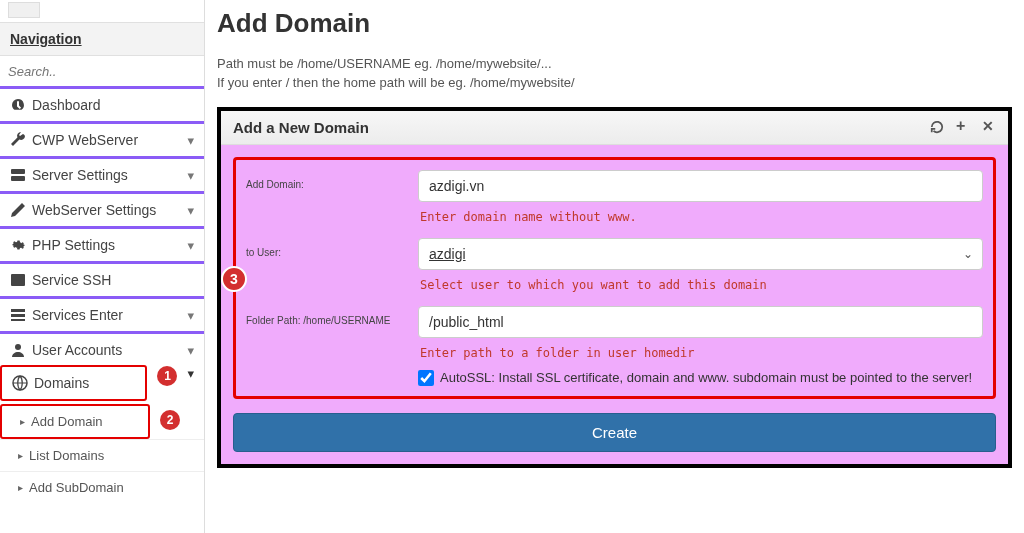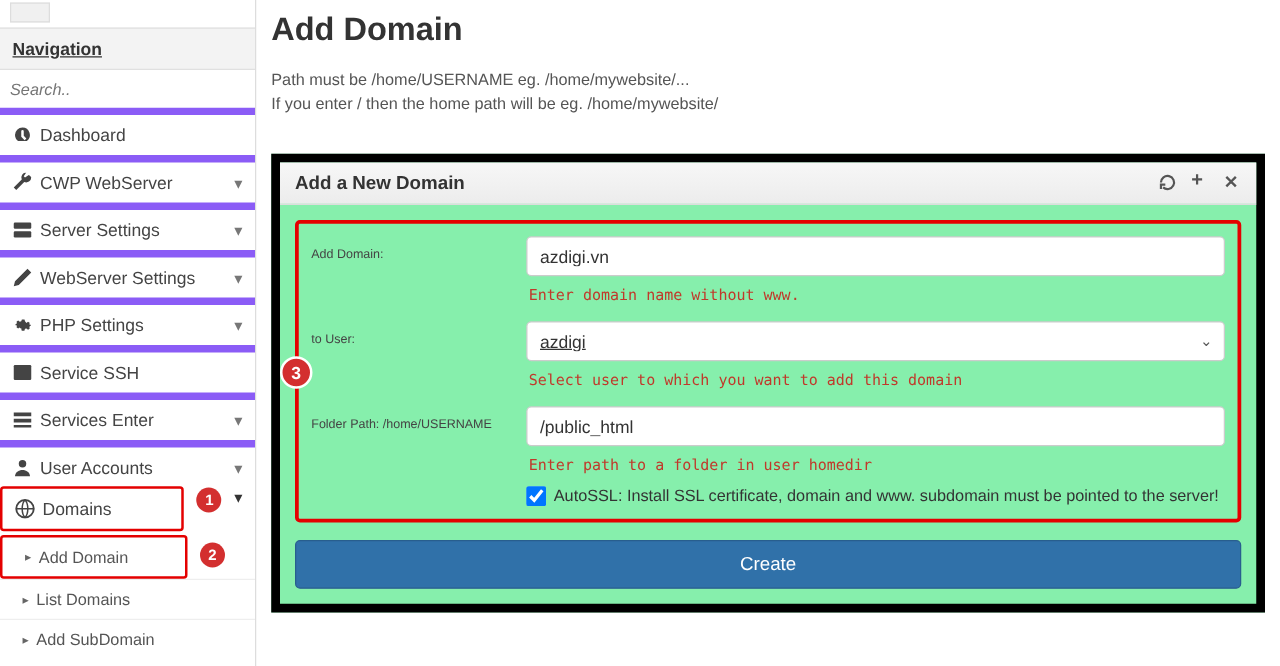--- a/index.html
+++ b/index.html
@@ -2,35 +2,35 @@
 <html><head>
 <meta charset="utf-8">
 <style>
   * { box-sizing: border-box; margin: 0; padding: 0; }
   body { font-family: -apple-system, "Helvetica Neue", Arial, sans-serif; font-size: 13px; color: #333; background: #fff; width: 1024px; }
   .layout { display: flex; height: 533px; }
   .sidebar { width: 205px; background: #fff; border-right: 1px solid #ddd; overflow: hidden; }
   .sidebar .small-toggle { width: 32px; height: 16px; background: #f0f0f0; border: 1px solid #ddd; margin: 2px 0 4px 8px; }
   .nav-title { font-weight: bold; font-size: 14px; padding: 8px 10px; background: #f3f3f3; border-top: 1px solid #e0e0e0; border-bottom: 1px solid #e0e0e0; text-decoration: underline; }
   .search { width: 100%; border: 0; padding: 6px 8px; font-style: italic; color: #888; font-size: 13px; outline: none; height: 30px; }
-  .nav-item { display: flex; align-items: center; padding: 8px 10px; border-top: 6px solid #8b5cf6; cursor: pointer; color: #444; }
+  .nav-item { display: flex; align-items: center; padding: 8px 10px; border-top: 3px solid #8b5cf6; cursor: pointer; color: #444; }
   .nav-item .ic { width: 16px; margin-right: 6px; display: inline-flex; }
   .nav-item .lbl { flex: 1; font-size: 14px; }
   .nav-item .chev { color: #777; }
   .sub-item { display: flex; align-items: center; padding: 8px 10px 8px 18px; border-top: 1px solid #eee; cursor: pointer; color: #555; font-size: 13px; }
   .sub-item .caret { font-size: 10px; margin-right: 6px; color: #666; }
   .sub-item .lbl { flex: 1; }
   .hl-box { border: 2px solid #e40000; border-radius: 3px; }
   .hl-item { margin: -1px 0; }
   .call-badge { display: inline-flex; width: 20px; height: 20px; border-radius: 50%; background: #d32f2f; color: #fff; align-items: center; justify-content: center; font-size: 12px; font-weight: bold; margin-left: 10px; }
 
   .main { flex: 1; padding: 0 12px 10px 12px; overflow: hidden; }
   .page-title { font-size: 26px; font-weight: bold; padding: 8px 0 16px 0; color: #333; }
   .hint { color: #555; font-size: 13px; line-height: 1.45; }
-  .panel { border: 7px solid #000000; margin-top: 30px; background: #86efac; }
+  .panel { border: 4px solid #000000; margin-top: 14px; background: #f0abfc; }
   .panel-hd { display: flex; align-items: center; padding: 8px 12px; background: linear-gradient(#f7f7f7,#ececec); border-bottom: 1px solid #ddd; }
   .panel-hd .title { flex: 1; font-weight: bold; font-size: 15px; color: #333; }
   .panel-hd .act { width: 14px; height: 14px; margin-left: 12px; display: inline-flex; cursor: pointer; color: #555; font-weight: bold; }
   .panel-body { padding: 12px; }
 
   .form-area { border: 3px solid #e40000; border-radius: 4px; padding: 2px 0 10px 0; position: relative; }
   .form-row { display: flex; align-items: flex-start; padding: 8px 10px 0 10px; }
   .form-label { width: 172px; padding: 8px 16px 0 0; color: #444; font-size: 10px; line-height: 1.3; }
   .form-ctrl { flex: 1; }
   .form-ctrl input, .form-ctrl select { width: 100%; padding: 7px 10px; border: 1px solid #ccc; border-radius: 4px; font-size: 14px; color: #333; background: #fff; height: 32px; }

